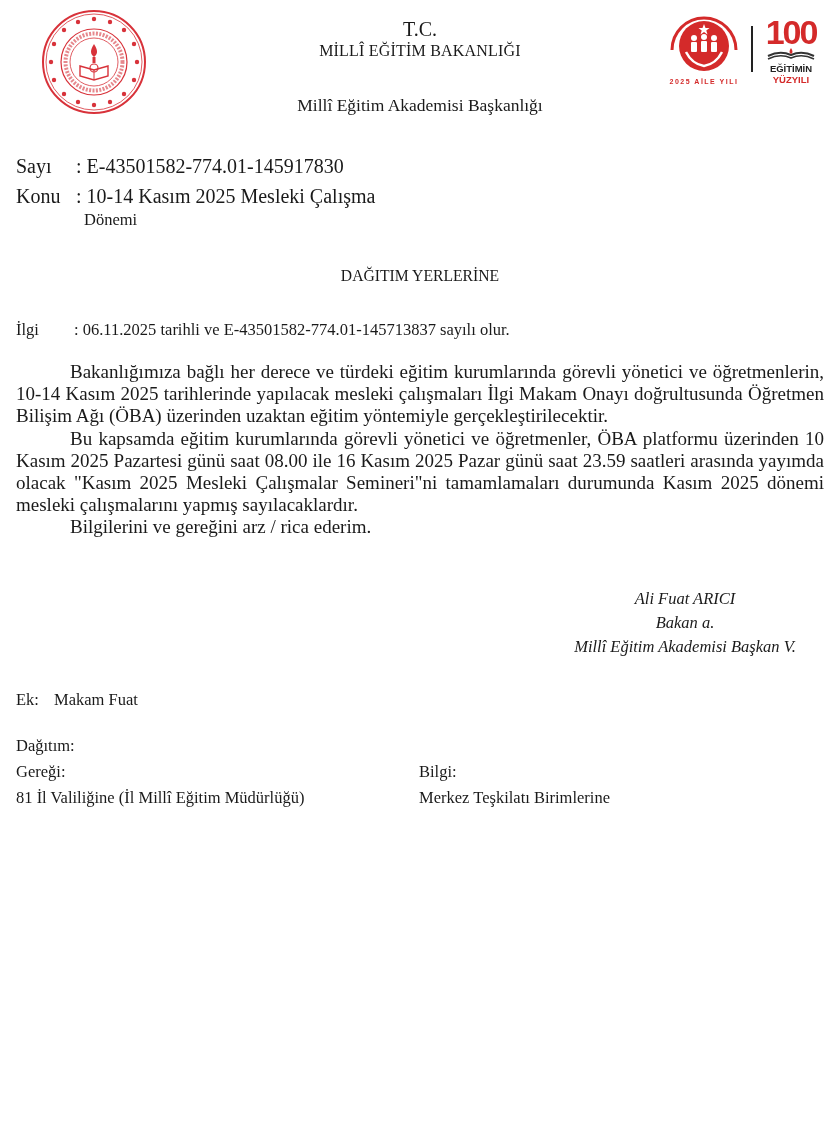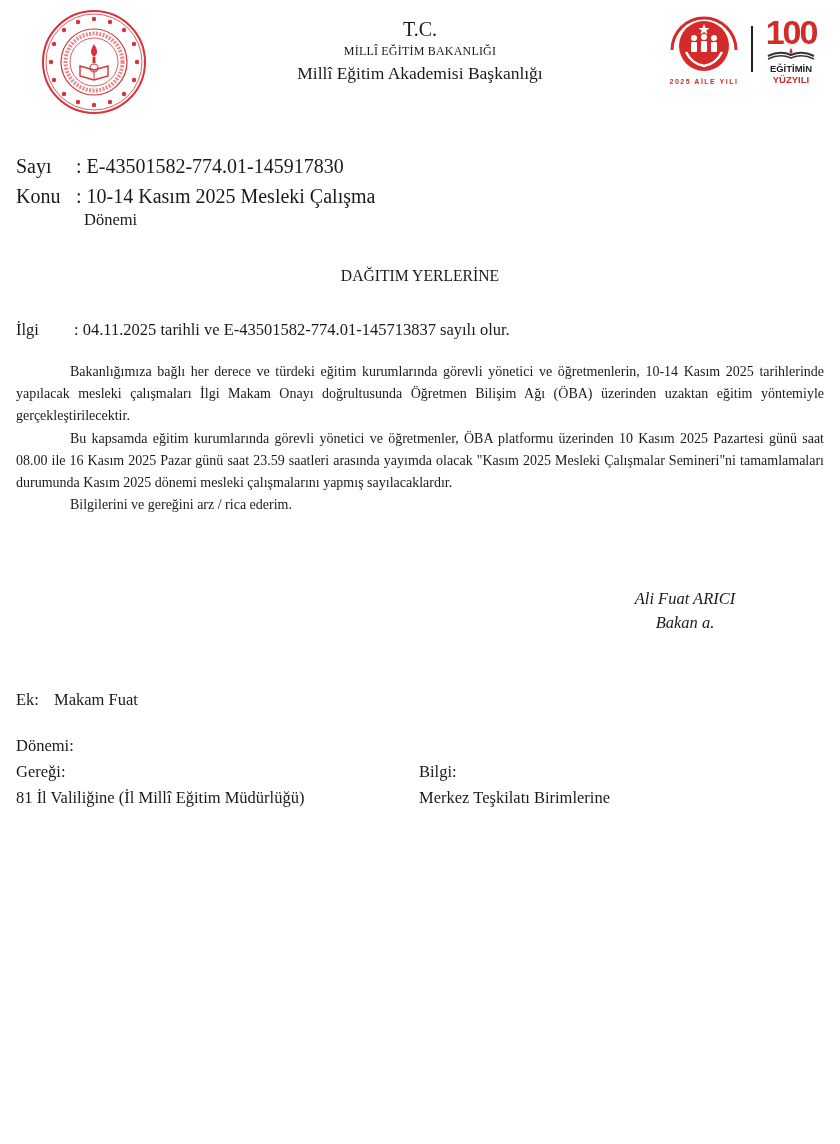--- a/index.html
+++ b/index.html
@@ -23,41 +23,41 @@
     .logo-divider { left: 751px; top: 26px; width: 2px; height: 46px; background: #222; }
     .logo-100 { left: 760px; top: 10px; width: 62px; height: 80px; }
 
     .header-block {
       left: 0; width: 840px; top: 18px;
       text-align: center;
       line-height: 22px;
     }
     .header-block div { font-size: 17px; }
     .header-block .tc { font-size: 20px; }
-    .header-block .ministry { font-size: 12px; letter-spacing: 0.2px; }
-    .header-block .academy { font-size: 17.5px; }
+    .header-block .ministry { font-size: 16px; letter-spacing: 0.2px; }
+    .header-block .academy { font-size: 17.5px; margin-top: 32px; }
 
     
     .meta-row { left: 16px; font-size: 20px; line-height: 22px; }
     .meta-label { display: inline-block; width: 60px; }
     .meta-value { display: inline-block; }
     .meta-cont { left: 84px; font-size: 16.5px; line-height: 22px; }
 
     .distribution-title {
       left: 0; width: 840px; top: 266px;
       text-align: center;
       font-size: 16.5px;
       transform: scaleX(0.95);
     }
     .ilgi-row { left: 16px; top: 319px; font-size: 16.5px; line-height: 22px; }
     .ilgi-label { display: inline-block; width: 58px; }
 
     .body-text {
       left: 16px; width: 808px; top: 361px;
-      font-size: 14px;
+      font-size: 19px;
       line-height: 22.2px;
       text-align: justify;
     }
     .body-text p { text-indent: 54px; text-align: justify; }
     .body-text p.last { text-align: left; }
 
     .signature {
       left: 540px; width: 290px; top: 587px;
       text-align: center;
       line-height: 24px;
@@ -158,40 +158,41 @@
 </div>
 
 <div class="abs meta-row" style="top:185px;">
   <span class="meta-label">Konu</span><span class="meta-value">: 10-14 Kasım 2025 Mesleki Çalışma</span>
 </div>
 <div class="abs meta-cont" style="top:209px;">Dönemi</div>
 
 <div class="abs distribution-title">DAĞITIM YERLERİNE</div>
 
 <div class="abs ilgi-row">
-  <span class="ilgi-label">İlgi</span><span>: 04.11.2025 tarihli ve E-43501582-774.01-145713837 sayılı olur.</span>
+  <span class="ilgi-label">İlgi</span><span>: 06.11.2025 tarihli ve E-43501582-774.01-145713837 sayılı olur.</span>
 </div>
 
 <div class="abs body-text">
   <p>Bakanlığımıza bağlı her derece ve türdeki eğitim kurumlarında görevli yönetici ve öğretmenlerin, 10-14 Kasım 2025 tarihlerinde yapılacak mesleki çalışmaları İlgi Makam Onayı doğrultusunda Öğretmen Bilişim Ağı (ÖBA) üzerinden uzaktan eğitim yöntemiyle gerçekleştirilecektir.</p>
   <p>Bu kapsamda eğitim kurumlarında görevli yönetici ve öğretmenler, ÖBA platformu üzerinden 10 Kasım 2025 Pazartesi günü saat 08.00 ile 16 Kasım 2025 Pazar günü saat 23.59 saatleri arasında yayımda olacak "Kasım 2025 Mesleki Çalışmalar Semineri"ni tamamlamaları durumunda Kasım 2025 dönemi mesleki çalışmalarını yapmış sayılacaklardır.</p>
   <p class="last">Bilgilerini ve gereğini arz / rica ederim.</p>
 </div>
 
 <div class="abs signature">
   <div>Ali Fuat ARICI</div>
   <div>Bakan a.</div>
+  <div>Millî Eğitim Akademisi Başkan V.</div>
 </div>
 
 <div class="abs ek-row">
   <span class="ek-label">Ek:</span><span>Makam Fuat</span>
 </div>
 
 <div class="abs dist-block">
-  <div>Dönemi:</div>
+  <div>Dağıtım:</div>
   <div>Gereği:</div>
   <div>81 İl Valiliğine (İl Millî Eğitim Müdürlüğü)</div>
 </div>
 
 <div class="abs info-block">
   <div>Bilgi:</div>
   <div>Merkez Teşkilatı Birimlerine</div>
 </div>
 
 </body></html>

